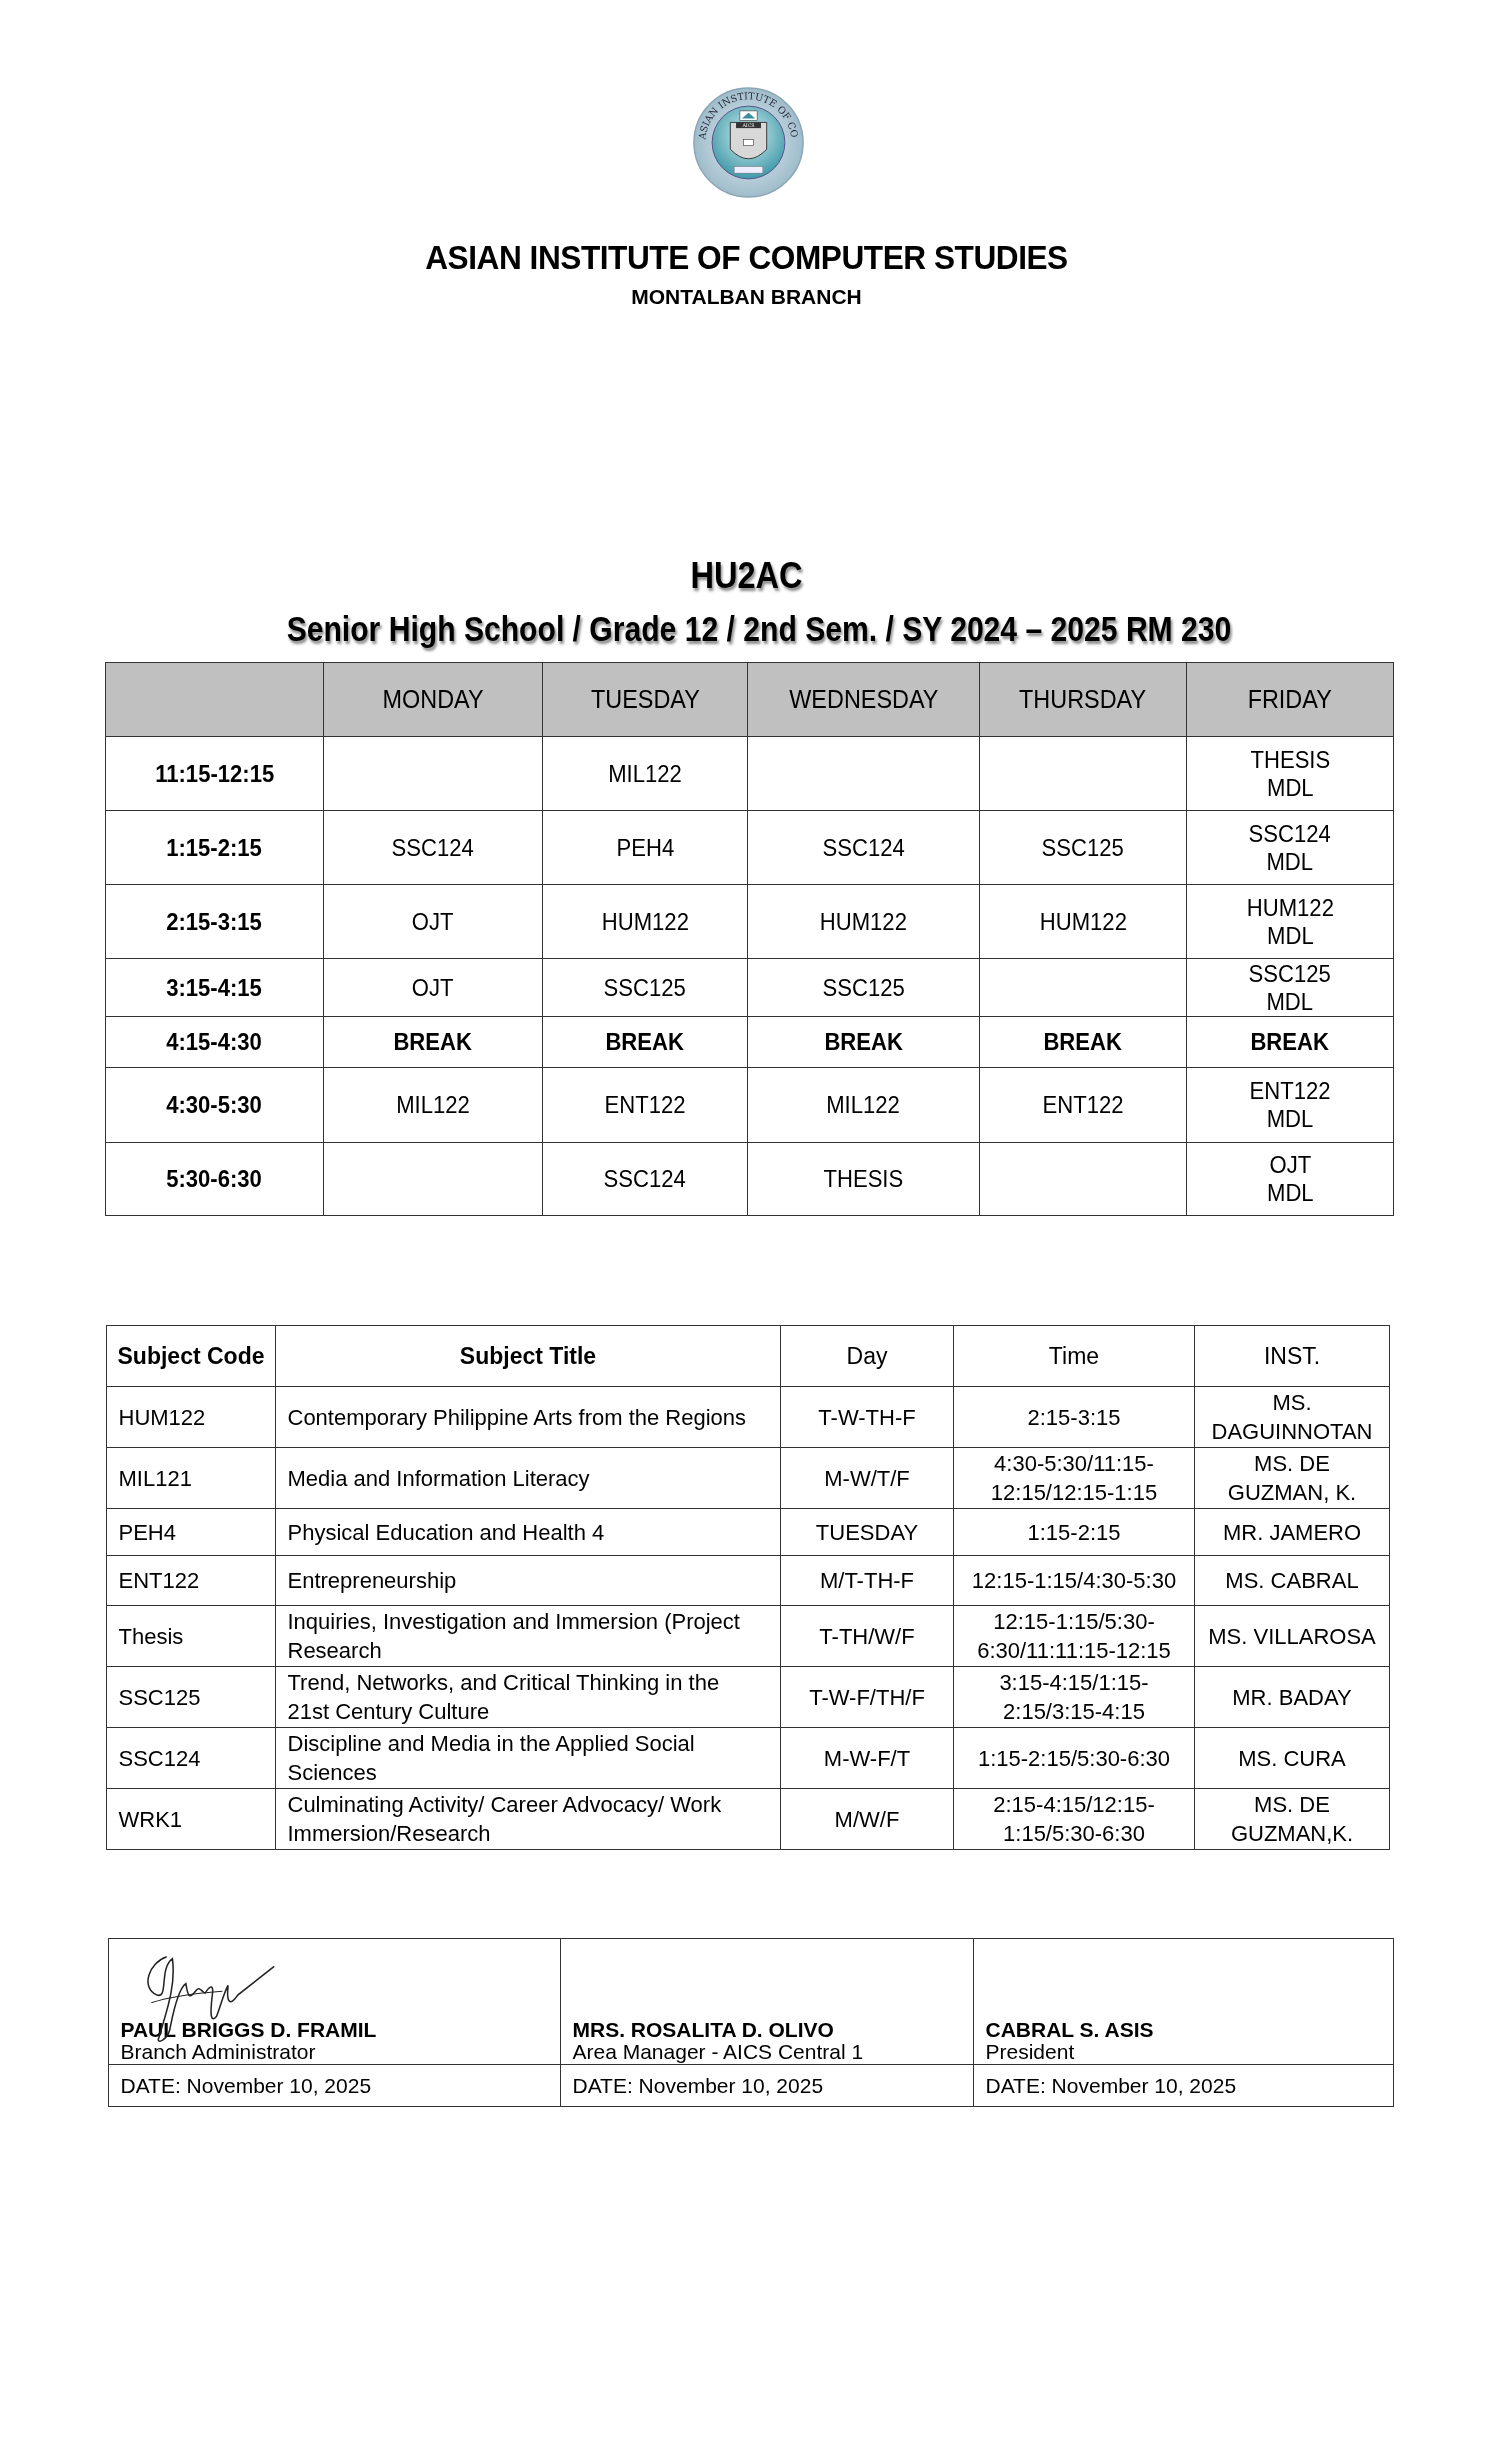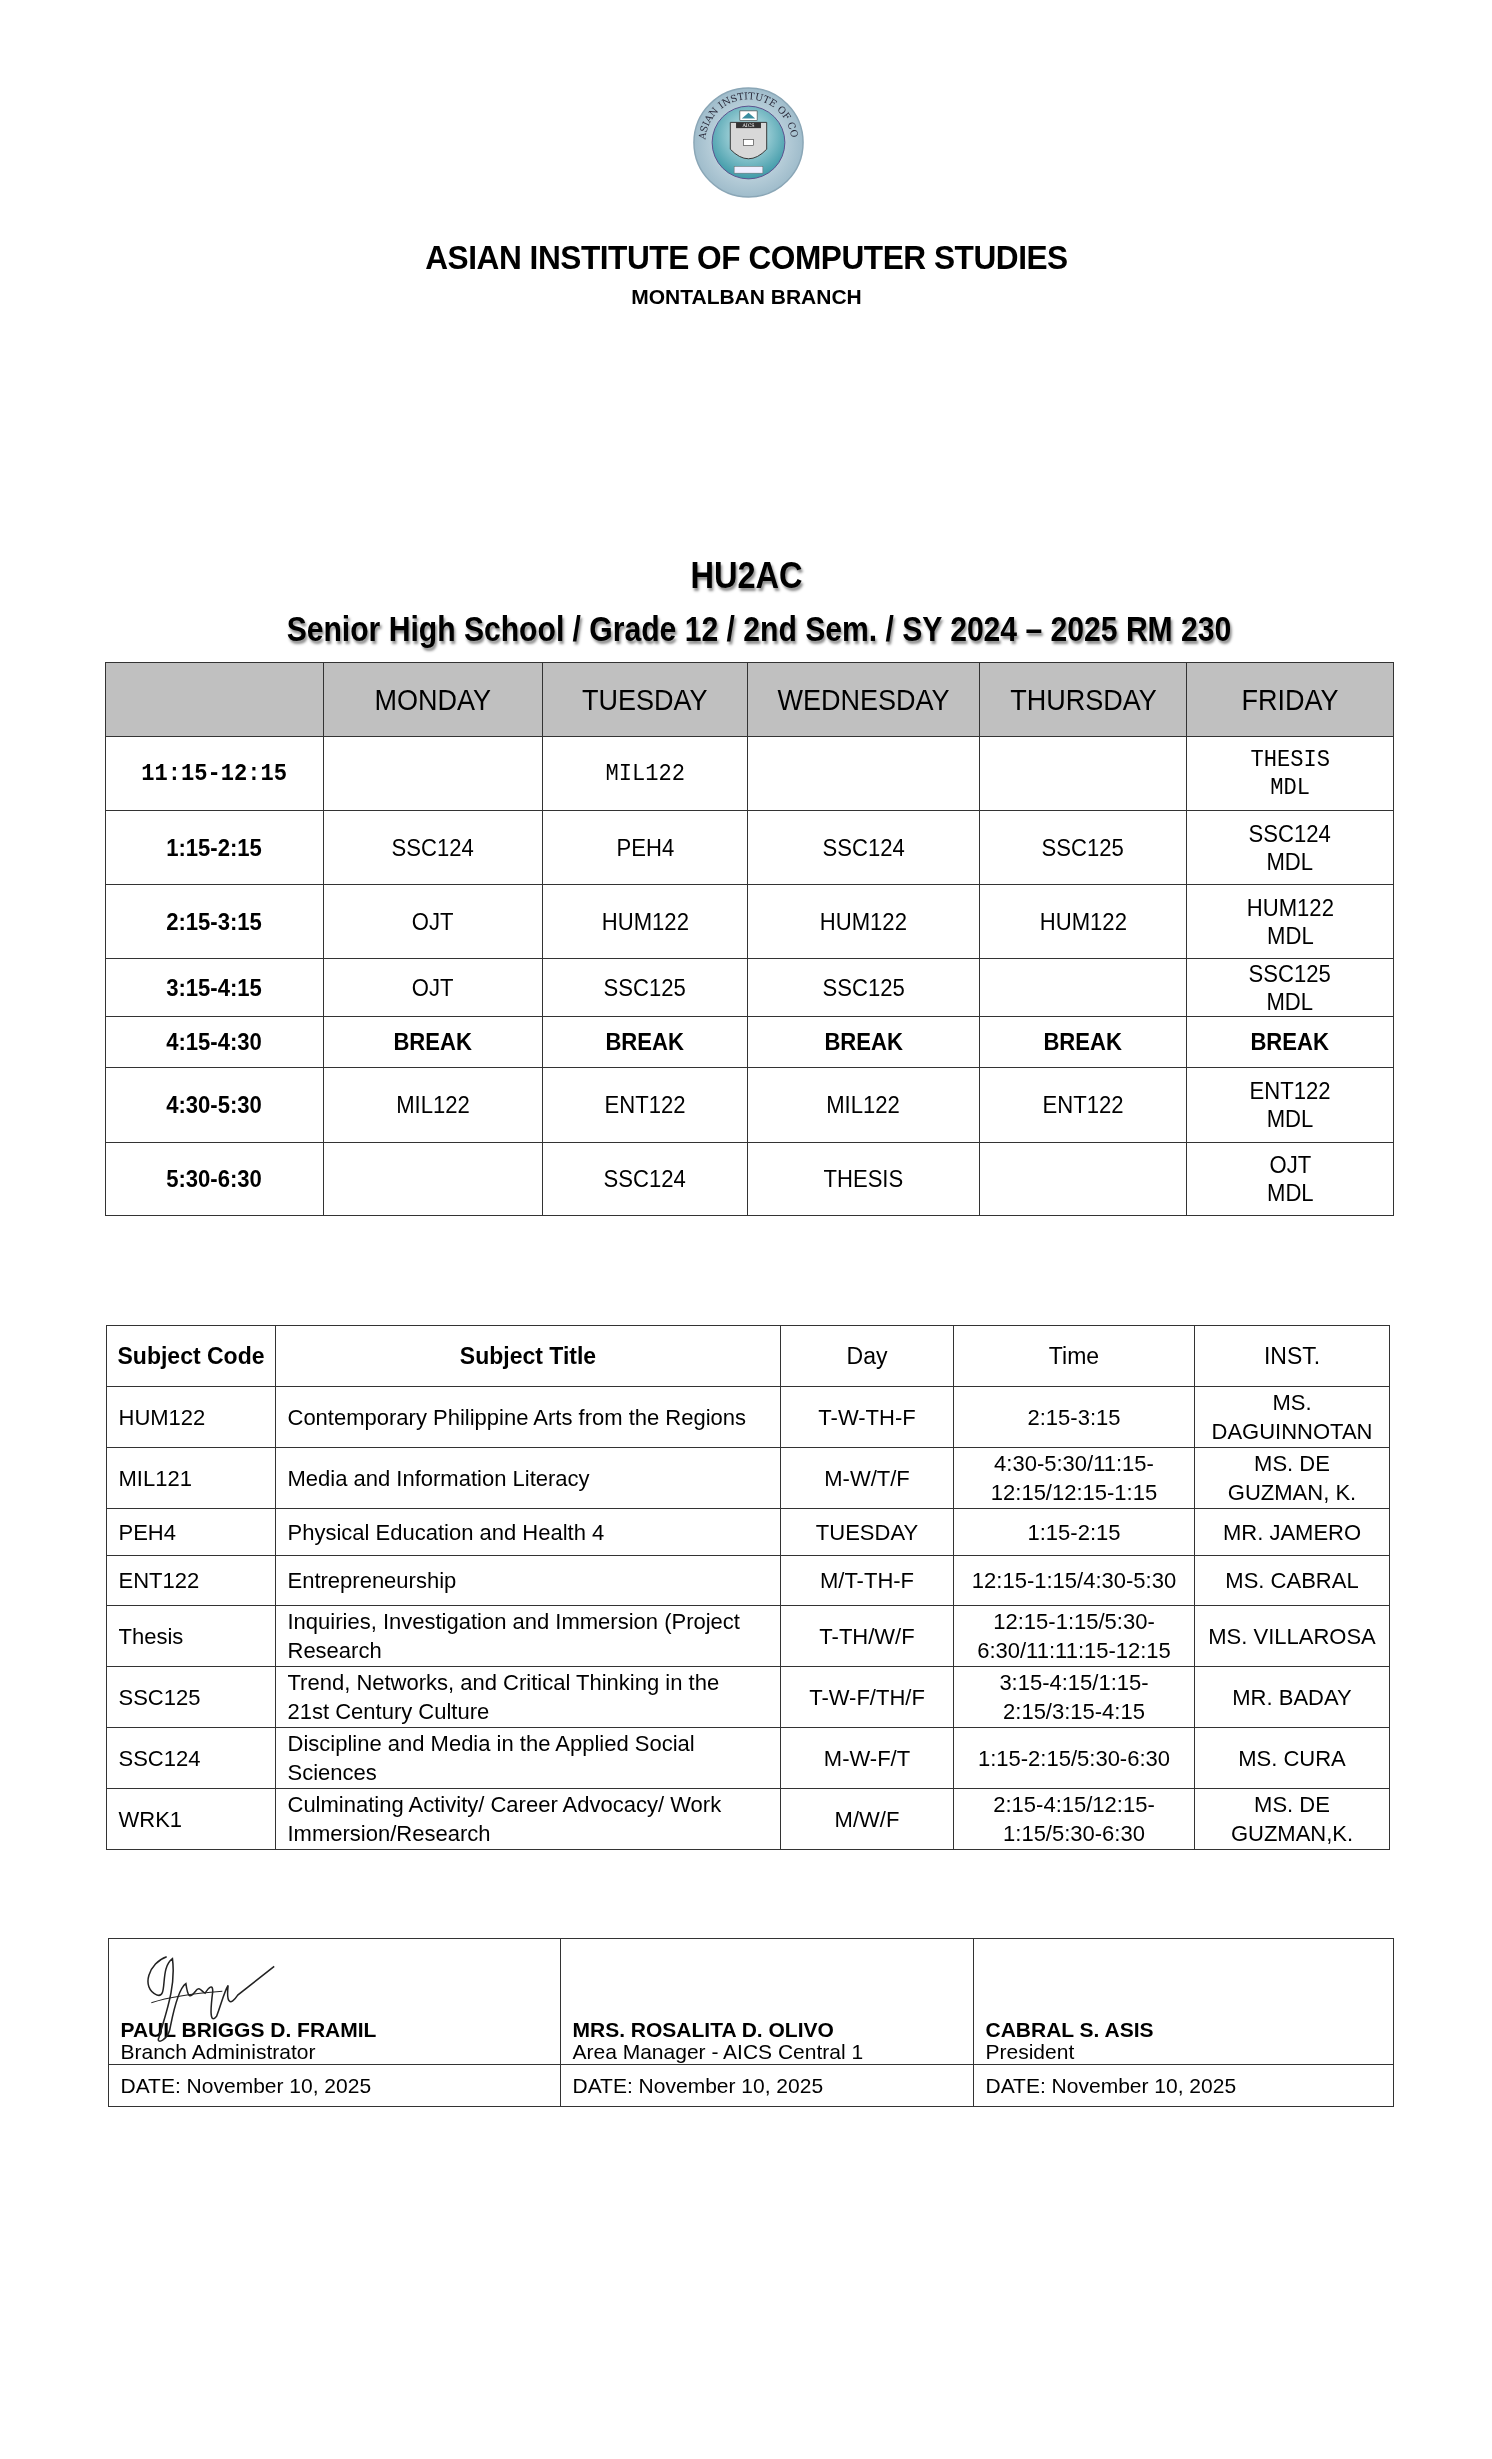--- a/index.html
+++ b/index.html
@@ -26,21 +26,21 @@
     position: absolute; left: 0; width: 1493px; top: 609px; text-align: center;
     font-family: "Liberation Sans", sans-serif; font-weight: bold; font-size: 35px;
     text-shadow: 1.9px 2.9px 2.9px rgba(0,0,0,0.45); transform: scaleX(0.86); padding-left: 29px; box-sizing: border-box;
   }
 
   table { border-collapse: collapse; position: absolute; table-layout: fixed; }
   td, th { border: 1.9px solid #333; padding: 0; }
 
   
   .sched { left: 105px; top: 662px; width: 1287px; font-family: "Liberation Sans", sans-serif; font-size: 24px; }
-  .sched th { background: #c0c0c0; font-weight: normal; height: 73px; font-size: 30px; transform-origin: center; }
+  .sched th { background: #c0c0c0; font-weight: normal; height: 73px; font-size: 26px; transform-origin: center; }
   .sched th span { display: inline-block; transform: scaleX(0.9); }
   .sched td { text-align: center; line-height: 28px; }
   .sched td.time { font-weight: bold; }
   .sched td.brk { font-weight: bold; }
   .sched td span { display: inline-block; transform: scaleX(0.92); }
 
   
   .subj { left: 106px; top: 1325px; width: 1283px; font-family: "DejaVu Sans", sans-serif; font-size: 20px; }
   .subj th { font-weight: bold; height: 60px; font-family: "Liberation Sans", sans-serif; font-size: 23px; }
   .subj td { line-height: 29px; font-family: "Liberation Sans", sans-serif; font-size: 22px; }
@@ -110,21 +110,21 @@
     <tr>
       <th><span></span></th>
       <th><span>MONDAY</span></th>
       <th><span>TUESDAY</span></th>
       <th><span>WEDNESDAY</span></th>
       <th><span>THURSDAY</span></th>
       <th><span>FRIDAY</span></th>
     </tr>
   </thead>
   <tbody id="sched-body">
-      <tr style="height: 74px; font-family: Liberation Mono, monospace;">
+      <tr style="height: 74px;">
         <td class="time"><span>11:15-12:15</span></td>
         <td><span style="white-space: pre-line;"></span></td>
         <td><span style="white-space: pre-line;">MIL122</span></td>
         <td><span style="white-space: pre-line;"></span></td>
         <td><span style="white-space: pre-line;"></span></td>
         <td><span style="white-space: pre-line;">THESIS
 MDL</span></td>
       </tr>
       <tr style="height: 74px;">
         <td class="time"><span>1:15-2:15</span></td>

